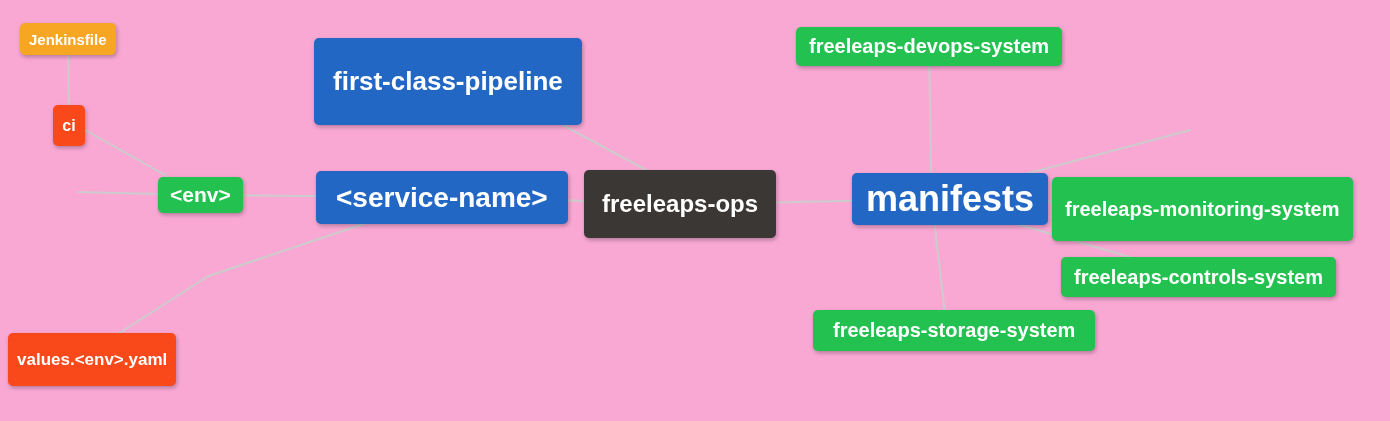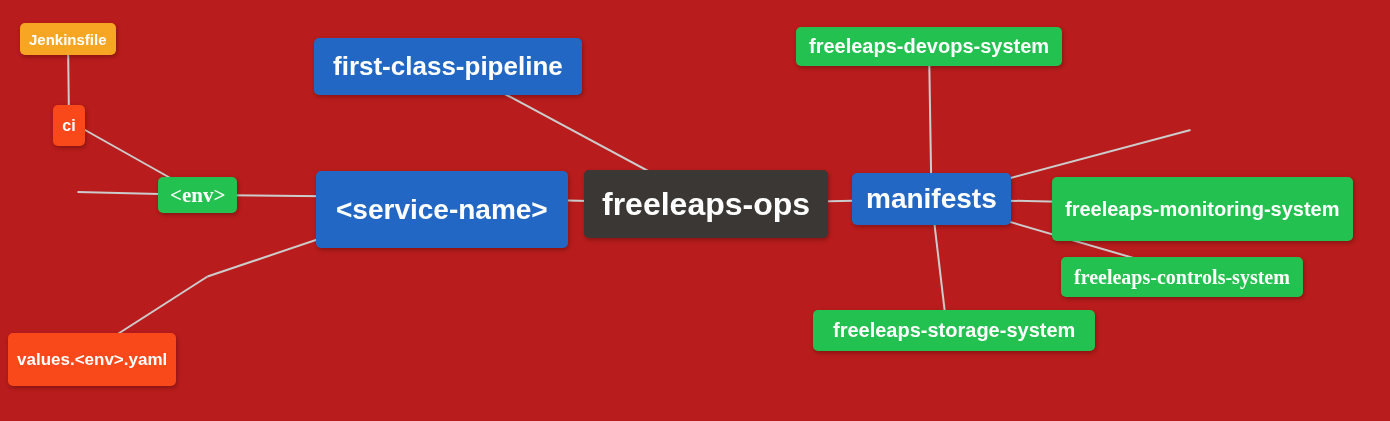--- a/index.html
+++ b/index.html
@@ -6,21 +6,21 @@
     margin: 0;
     padding: 0;
     background: #ffffff;
     font-family: "Liberation Sans", sans-serif;
   }
   #canvas {
     position: relative;
     width: 1390px;
     height: 421px;
     overflow: hidden;
-    background: #b91c1c;
+    background: #f9a8d4;
   }
   #edge-layer {
     position: absolute;
     left: 0; top: 0;
     width: 1390px;
     height: 421px;
   }
   .node {
     position: absolute;
     display: flex;
@@ -31,25 +31,25 @@
     border-radius: 5px;
     box-shadow: 1px 2px 4px rgba(0,0,0,0.28);
     white-space: nowrap;
     cursor: default;
     z-index: 2;
   }
   
   .n-jenkinsfile { left: 20px;   top: 23px;  height: 32px; font-size: 15px; padding: 0 9px;  }
   .n-ci          { left: 53px;   top: 105px; width: 32px;  height: 41px; font-size: 16px; }
   .n-argo-app    { left: 30px;   top: 175px; height: 34px; font-size: 18px; padding: 0 9px;  }
-  .n-env         { left: 158px;  top: 177px; height: 36px; font-size: 21px; padding: 0 12px; font-family: Liberation Serif, serif; }
-  .n-service     { left: 316px;  top: 171px; height: 53px; font-size: 28px; padding: 12px 20px; }
-  .n-pipeline    { left: 314px;  top: 38px;  height: 51px; font-size: 26px; padding: 3px 19px; }
-  .n-ops         { left: 584px;  top: 170px; height: 68px; font-size: 32px; padding: 0 18px; }
-  .n-manifests   { left: 852px;  top: 173px; height: 52px; font-size: 28px; padding: 0 14px; }
+  .n-env         { left: 158px;  top: 177px; height: 36px; font-size: 21px; padding: 0 12px; }
+  .n-service     { left: 316px;  top: 171px; height: 53px; font-size: 28px; padding: 0 20px; }
+  .n-pipeline    { left: 314px;  top: 38px;  height: 51px; font-size: 26px; padding: 18px 19px; }
+  .n-ops         { left: 584px;  top: 170px; height: 68px; font-size: 24px; padding: 0 18px; }
+  .n-manifests   { left: 852px;  top: 173px; height: 52px; font-size: 36px; padding: 0 14px; }
   .n-devops      { left: 796px;  top: 27px;  height: 39px; font-size: 20px; padding: 0 13px; text-align: right; }
   .n-network     { left: 1054px; top: 110px; height: 40px; font-size: 20px; padding: 0 13px; }
   .n-monitoring  { left: 1052px; top: 177px; height: 28px; font-size: 20px; padding: 18px 13px; }
   .n-controls    { left: 1061px; top: 257px; height: 40px; font-size: 20px; padding: 0 13px; }
   .n-storage     { left: 813px;  top: 310px; height: 41px; font-size: 20px; padding: 0 20px; }
   .n-helm        { left: 147px;  top: 256px; height: 41px; font-size: 21px; padding: 0 14px; }
   .n-values      { left: 8px;    top: 333px; height: 53px; font-size: 17px; padding: 0 9px;  }
 </style>
 </head>
 <body>
@@ -74,16 +74,16 @@
 
   <div class="node n-jenkinsfile" style="background-color: rgb(246, 166, 35);">Jenkinsfile</div>
   <div class="node n-ci" style="background-color: rgb(249, 72, 26);">ci</div>
   <div class="node n-env" style="background-color: rgb(35, 193, 79);">&lt;env&gt;</div>
   <div class="node n-service" style="background-color: rgb(34, 103, 196);">&lt;service-name&gt;</div>
   <div class="node n-pipeline" style="background-color: rgb(34, 103, 196);">first-class-pipeline</div>
   <div class="node n-ops" style="background-color: rgb(59, 55, 52);">freeleaps-ops</div>
   <div class="node n-manifests" style="background-color: rgb(34, 103, 196);">manifests</div>
   <div class="node n-devops" style="background-color: rgb(35, 193, 79);">freeleaps-devops-system</div>
   <div class="node n-monitoring" style="background-color: rgb(35, 193, 79);">freeleaps-monitoring-system</div>
-  <div class="node n-controls" style="background-color: rgb(35, 193, 79); font-family: Liberation Serif, serif;">freeleaps-controls-system</div>
+  <div class="node n-controls" style="background-color: rgb(35, 193, 79);">freeleaps-controls-system</div>
   <div class="node n-storage" style="background-color: rgb(35, 193, 79);">freeleaps-storage-system</div>
   <div class="node n-values" style="background-color: rgb(249, 72, 26);">values.&lt;env&gt;.yaml</div>
 </div>
 
 </body></html>

